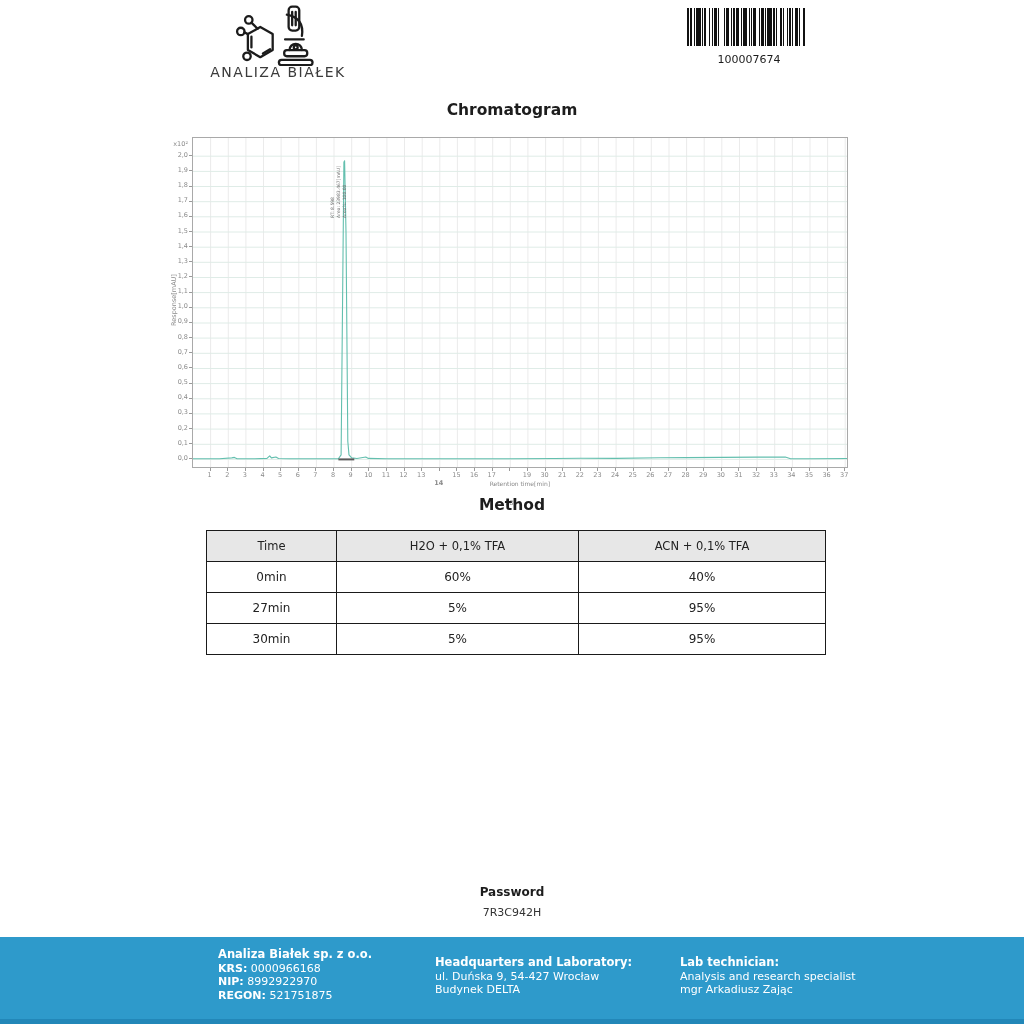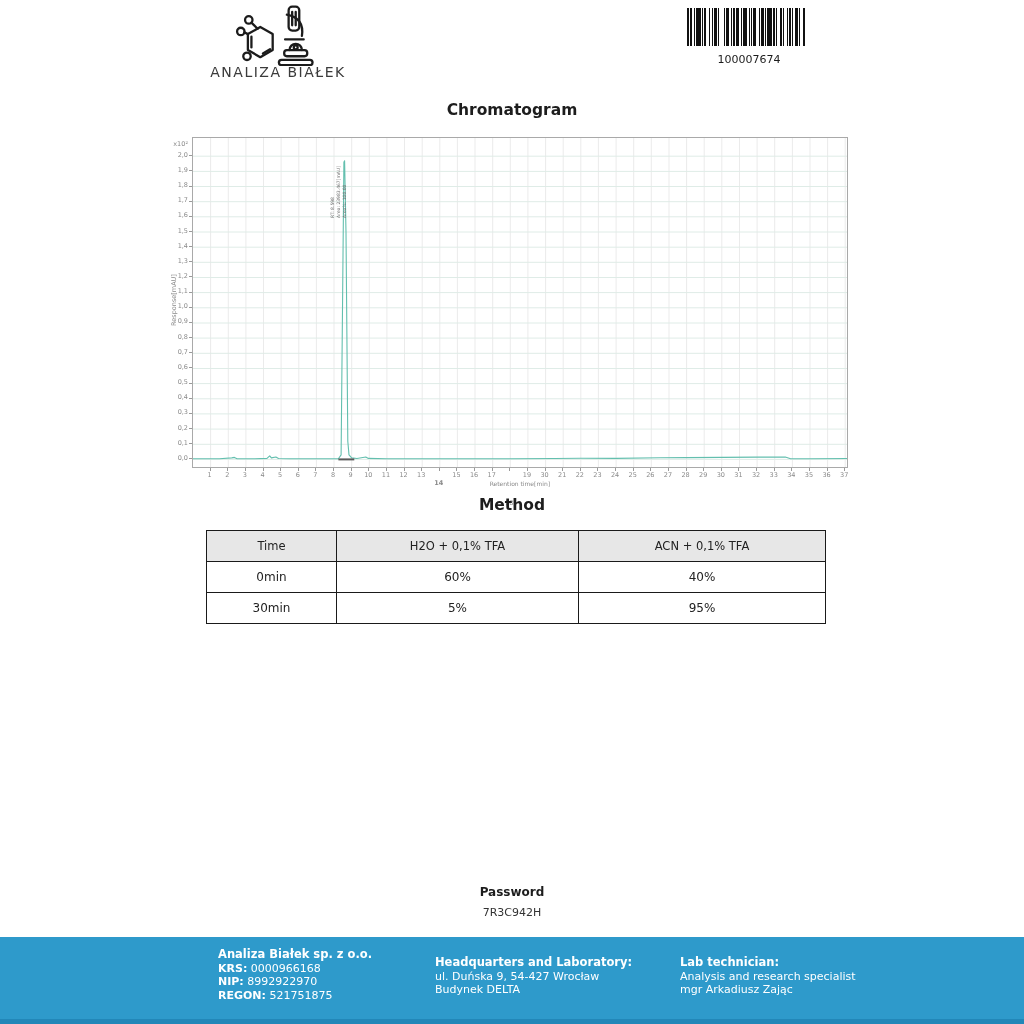--- a/index.html
+++ b/index.html
@@ -358,20 +358,25 @@
           <th class="col-b">ACN + 0,1% TFA</th>
         </tr>
       </thead>
     <tbody id="mt-body">
         <tr>
           <td class="col-time">0min</td>
           <td class="col-a">60%</td>
           <td class="col-b">40%</td>
         </tr>
         <tr>
+          <td class="col-time">27min</td>
+          <td class="col-a">5%</td>
+          <td class="col-b">95%</td>
+        </tr>
+        <tr>
           <td class="col-time">30min</td>
           <td class="col-a">5%</td>
           <td class="col-b">95%</td>
         </tr>
       </tbody>
   </table>
 </div>
 
 <div class="abs" id="password-label">Password</div>
 <div class="abs" id="password-value">7R3C942H</div>

